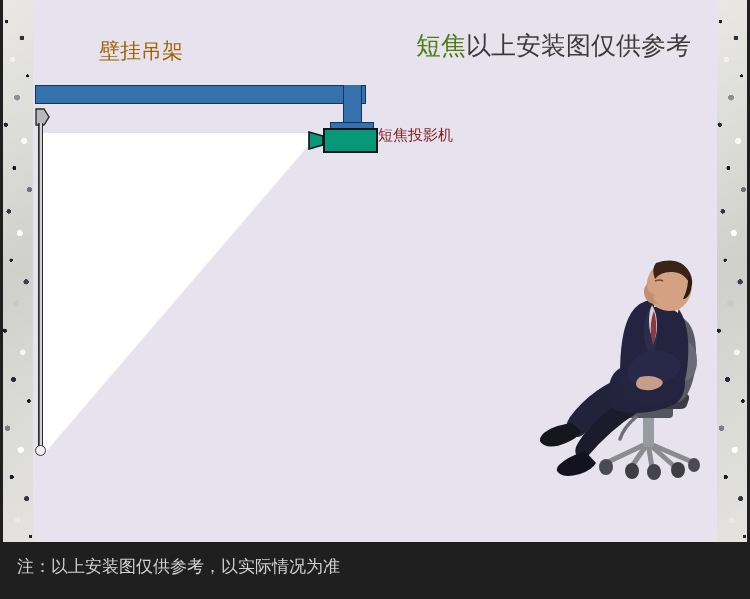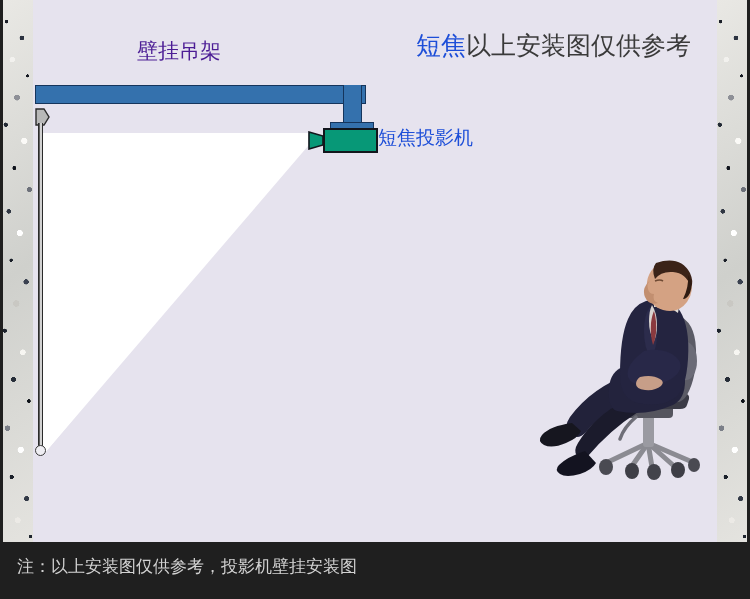--- a/index.html
+++ b/index.html
@@ -82,40 +82,39 @@
   #main-title {
     position: absolute;
     right: 26px;
     top: 33px;
     font-size: 25px;
     line-height: 1;
     letter-spacing: 0px;
     color: #3a3a3a;
     white-space: nowrap;
   }
-  #main-title .hl { color: #1d4ed8; }
+  #main-title .hl { color: #4d7c0f; }
 
   #bracket-label {
     position: absolute;
     left: 66px;
     top: 41px;
     font-size: 21px;
     line-height: 1;
-    color: #4c1d95;
+    color: #a16207;
     white-space: nowrap;
-    margin-left: 38px;
   }
 
   #projector-label {
     position: absolute;
     left: 345px;
     top: 128px;
-    font-size: 19px;
+    font-size: 15px;
     line-height: 1;
-    color: #1d4ed8;
+    color: #7f1d1d;
     white-space: nowrap;
   }
 
   
   #bracket-bar {
     position: absolute;
     left: 2px;
     top: 85px;
     width: 331px;
     height: 19px;
@@ -320,16 +319,16 @@
     </svg>
 
     <div id="main-title"><span class="hl">短焦</span><span>以上安装图仅供参考</span></div>
 
     <div id="bracket-label">壁挂吊架</div>
 
     <div id="projector-label">短焦投影机</div>
   </div>
 
   <div id="footer">
-    <div id="footer-note">注：以上安装图仅供参考，投影机壁挂安装图</div>
+    <div id="footer-note">注：以上安装图仅供参考，以实际情况为准</div>
   </div>
 
 </div>
 
 </body></html>

